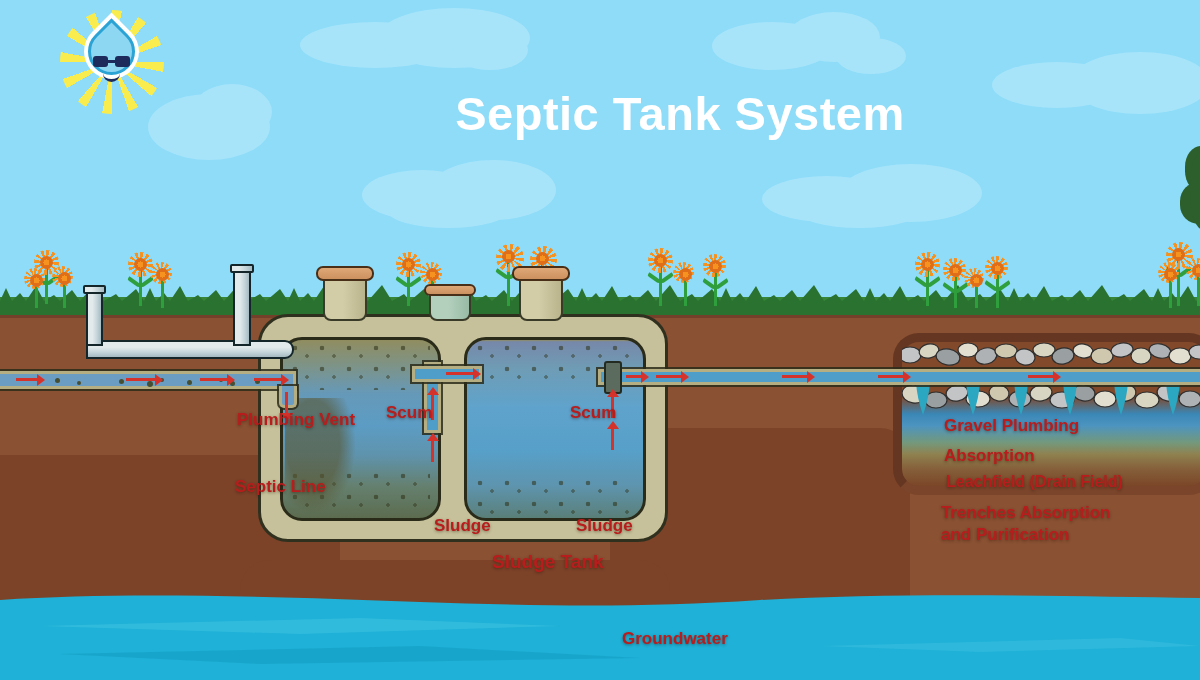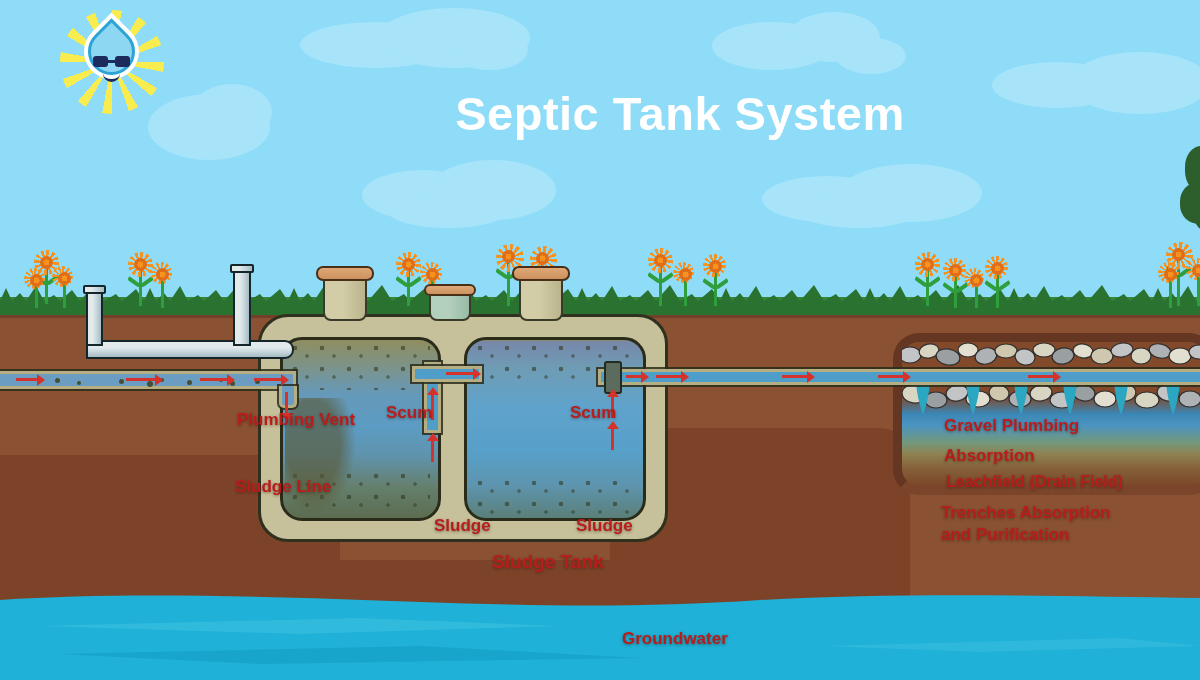--- a/index.html
+++ b/index.html
@@ -369,21 +369,21 @@
     <div class="cap" style="left:316px;top:266px;width:58px;height:15px;"></div>
     <div class="riser mid" style="left:429px;top:293px;width:42px;height:28px;"></div>
     <div class="cap" style="left:424px;top:284px;width:52px;height:12px;"></div>
     <div class="riser" style="left:519px;top:277px;width:44px;height:44px;"></div>
     <div class="cap" style="left:512px;top:266px;width:58px;height:15px;"></div>
   </div>
 
   <div class="lbl" style="left:237px;top:410px;">Plumbing Vent</div>
   <div class="lbl" style="left:386px;top:403px;">Scum</div>
   <div class="lbl" style="left:570px;top:403px;">Scum</div>
-  <div class="lbl" style="left:235px;top:477px;">Sludge Line</div>
+  <div class="lbl" style="left:235px;top:477px;">Septic Line</div>
   <div class="lbl" style="left:434px;top:516px;">Sludge</div>
   <div class="lbl" style="left:576px;top:516px;">Sludge</div>
   <div class="lbl" style="left:492px;top:551px;font-size:19px;">Sludge Tank</div>
   <div class="lbl" style="left:944px;top:416px;">Gravel Plumbing</div>
   <div class="lbl" style="left:944px;top:446px;">Absorption</div>
   <div class="lbl" style="left:946px;top:473px;font-size:16px;">Leachfield (Drain Field)</div>
   <div class="lbl" style="left:941px;top:503px;">Trenches Absorption</div>
   <div class="lbl" style="left:941px;top:525px;">and Purification</div>
   <div class="lbl" style="left:622px;top:629px;">Groundwater</div>
 

